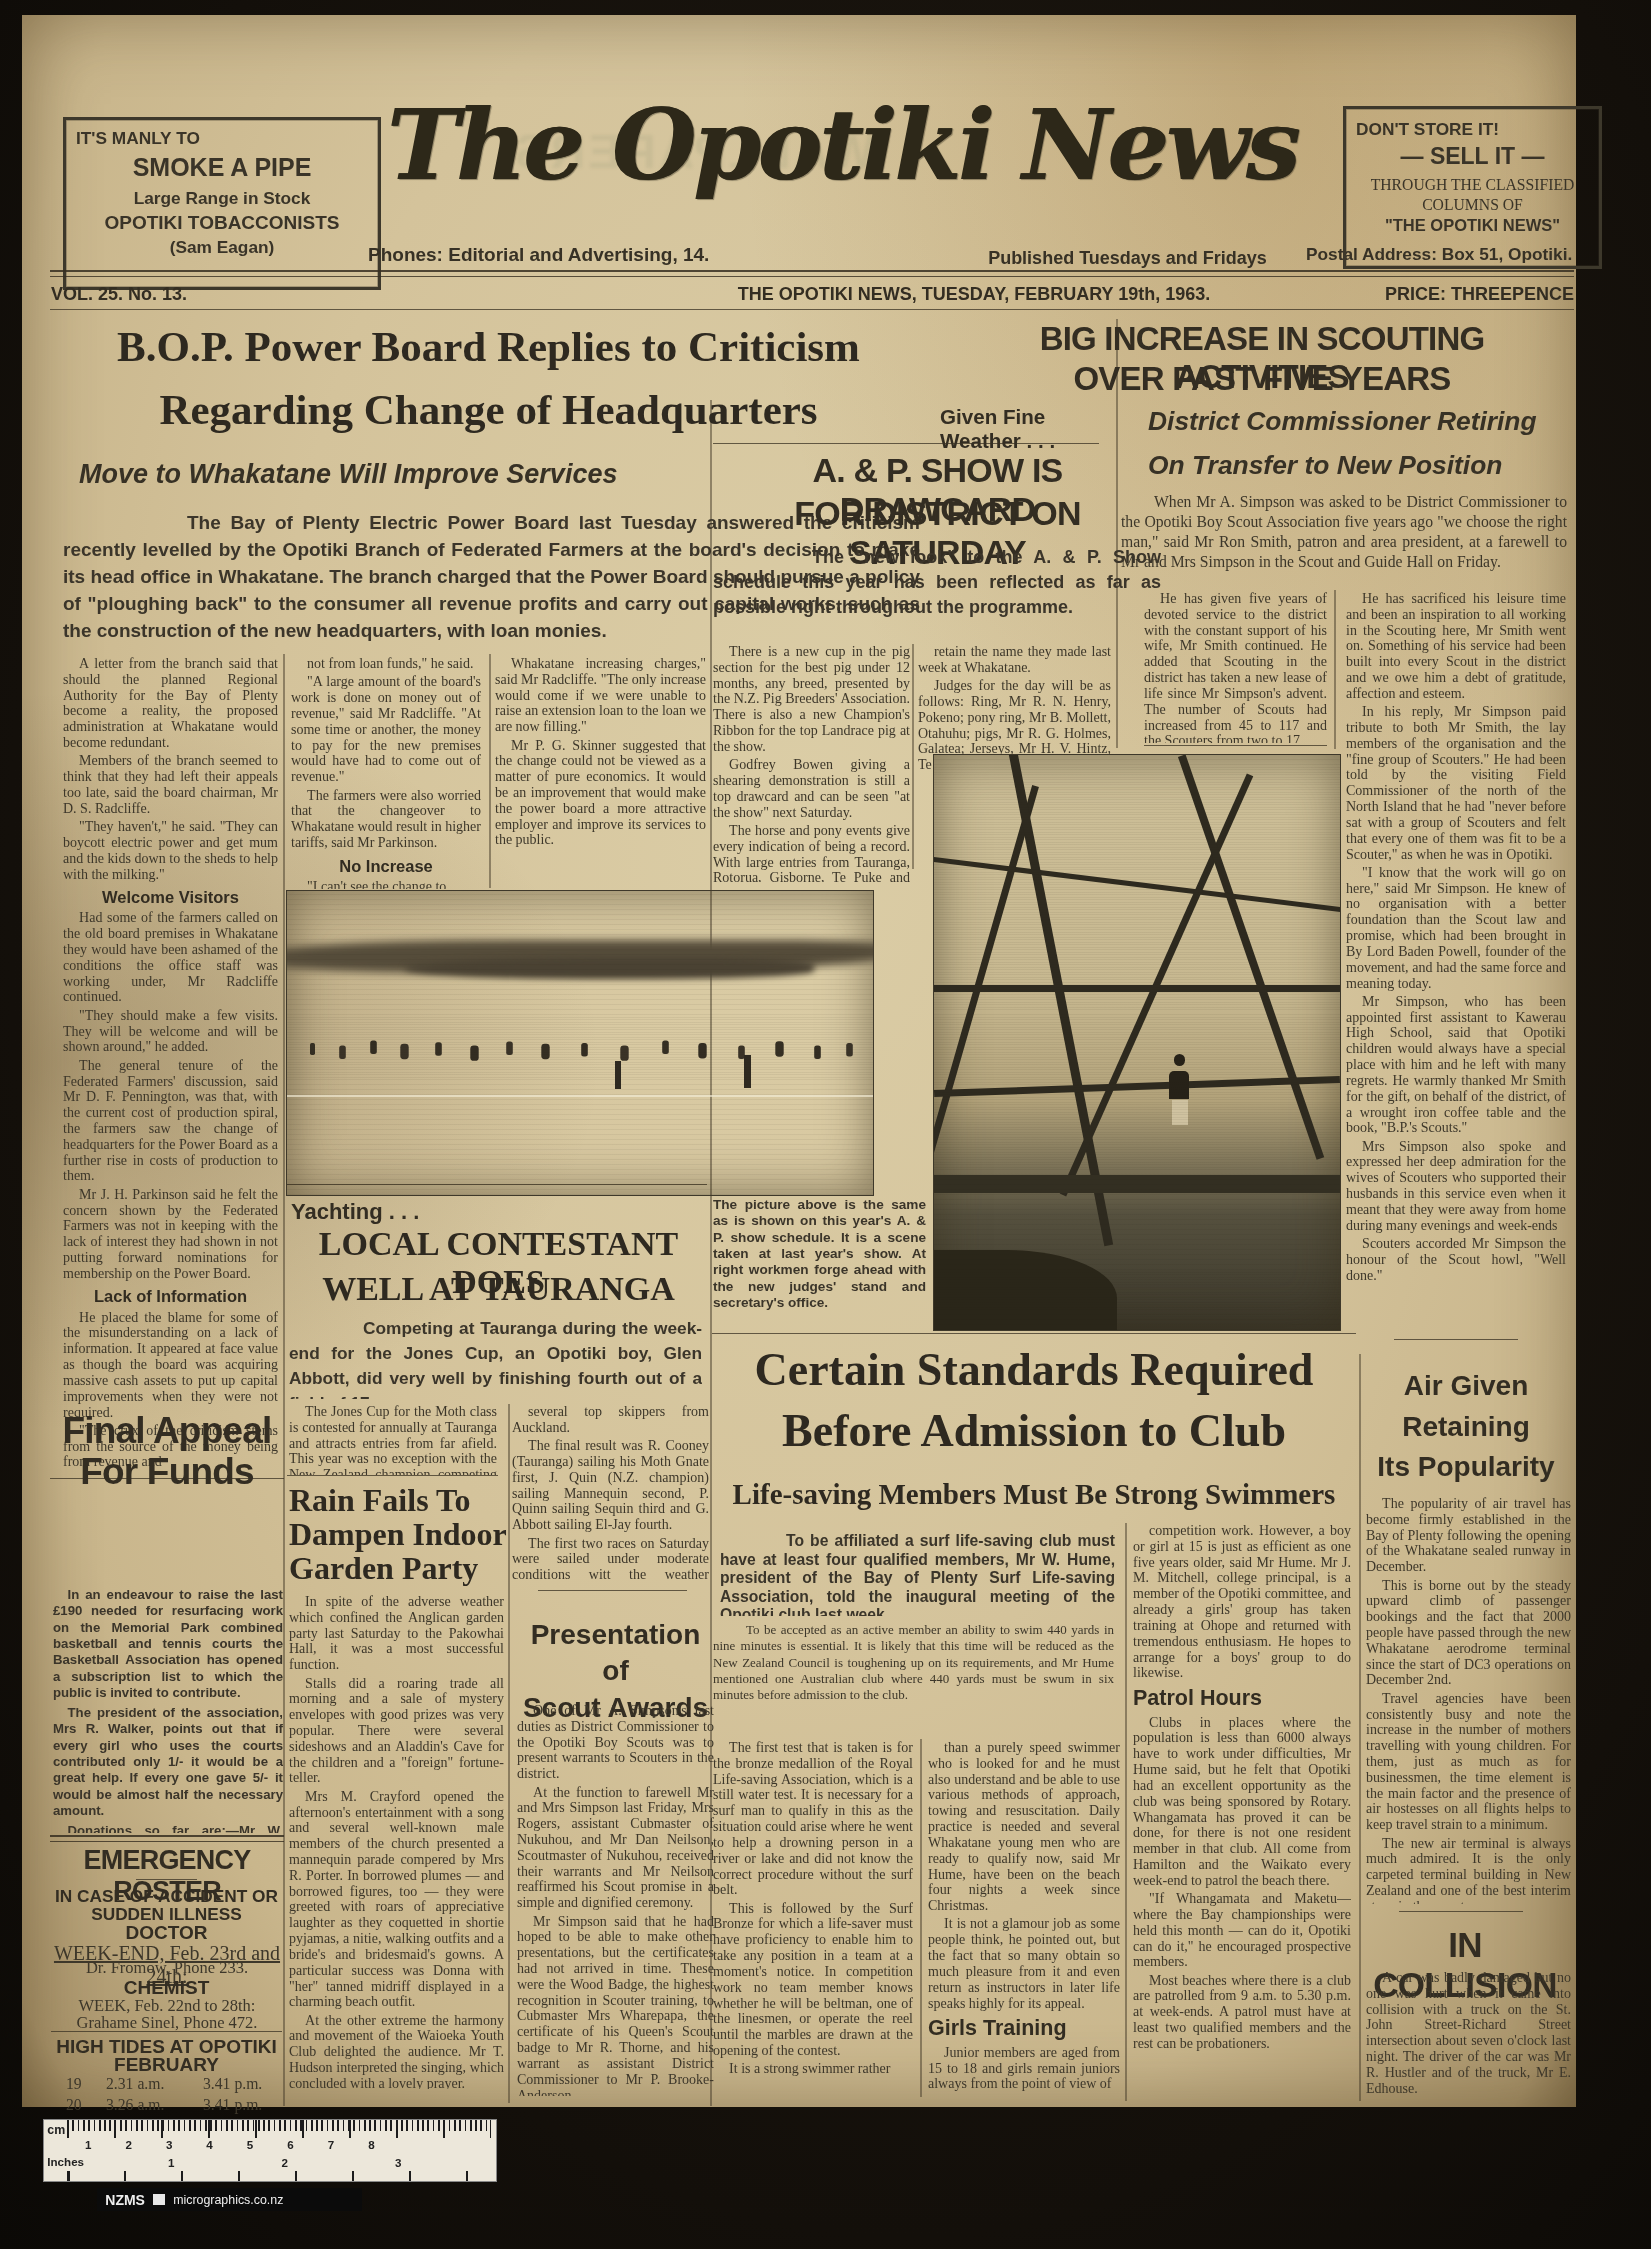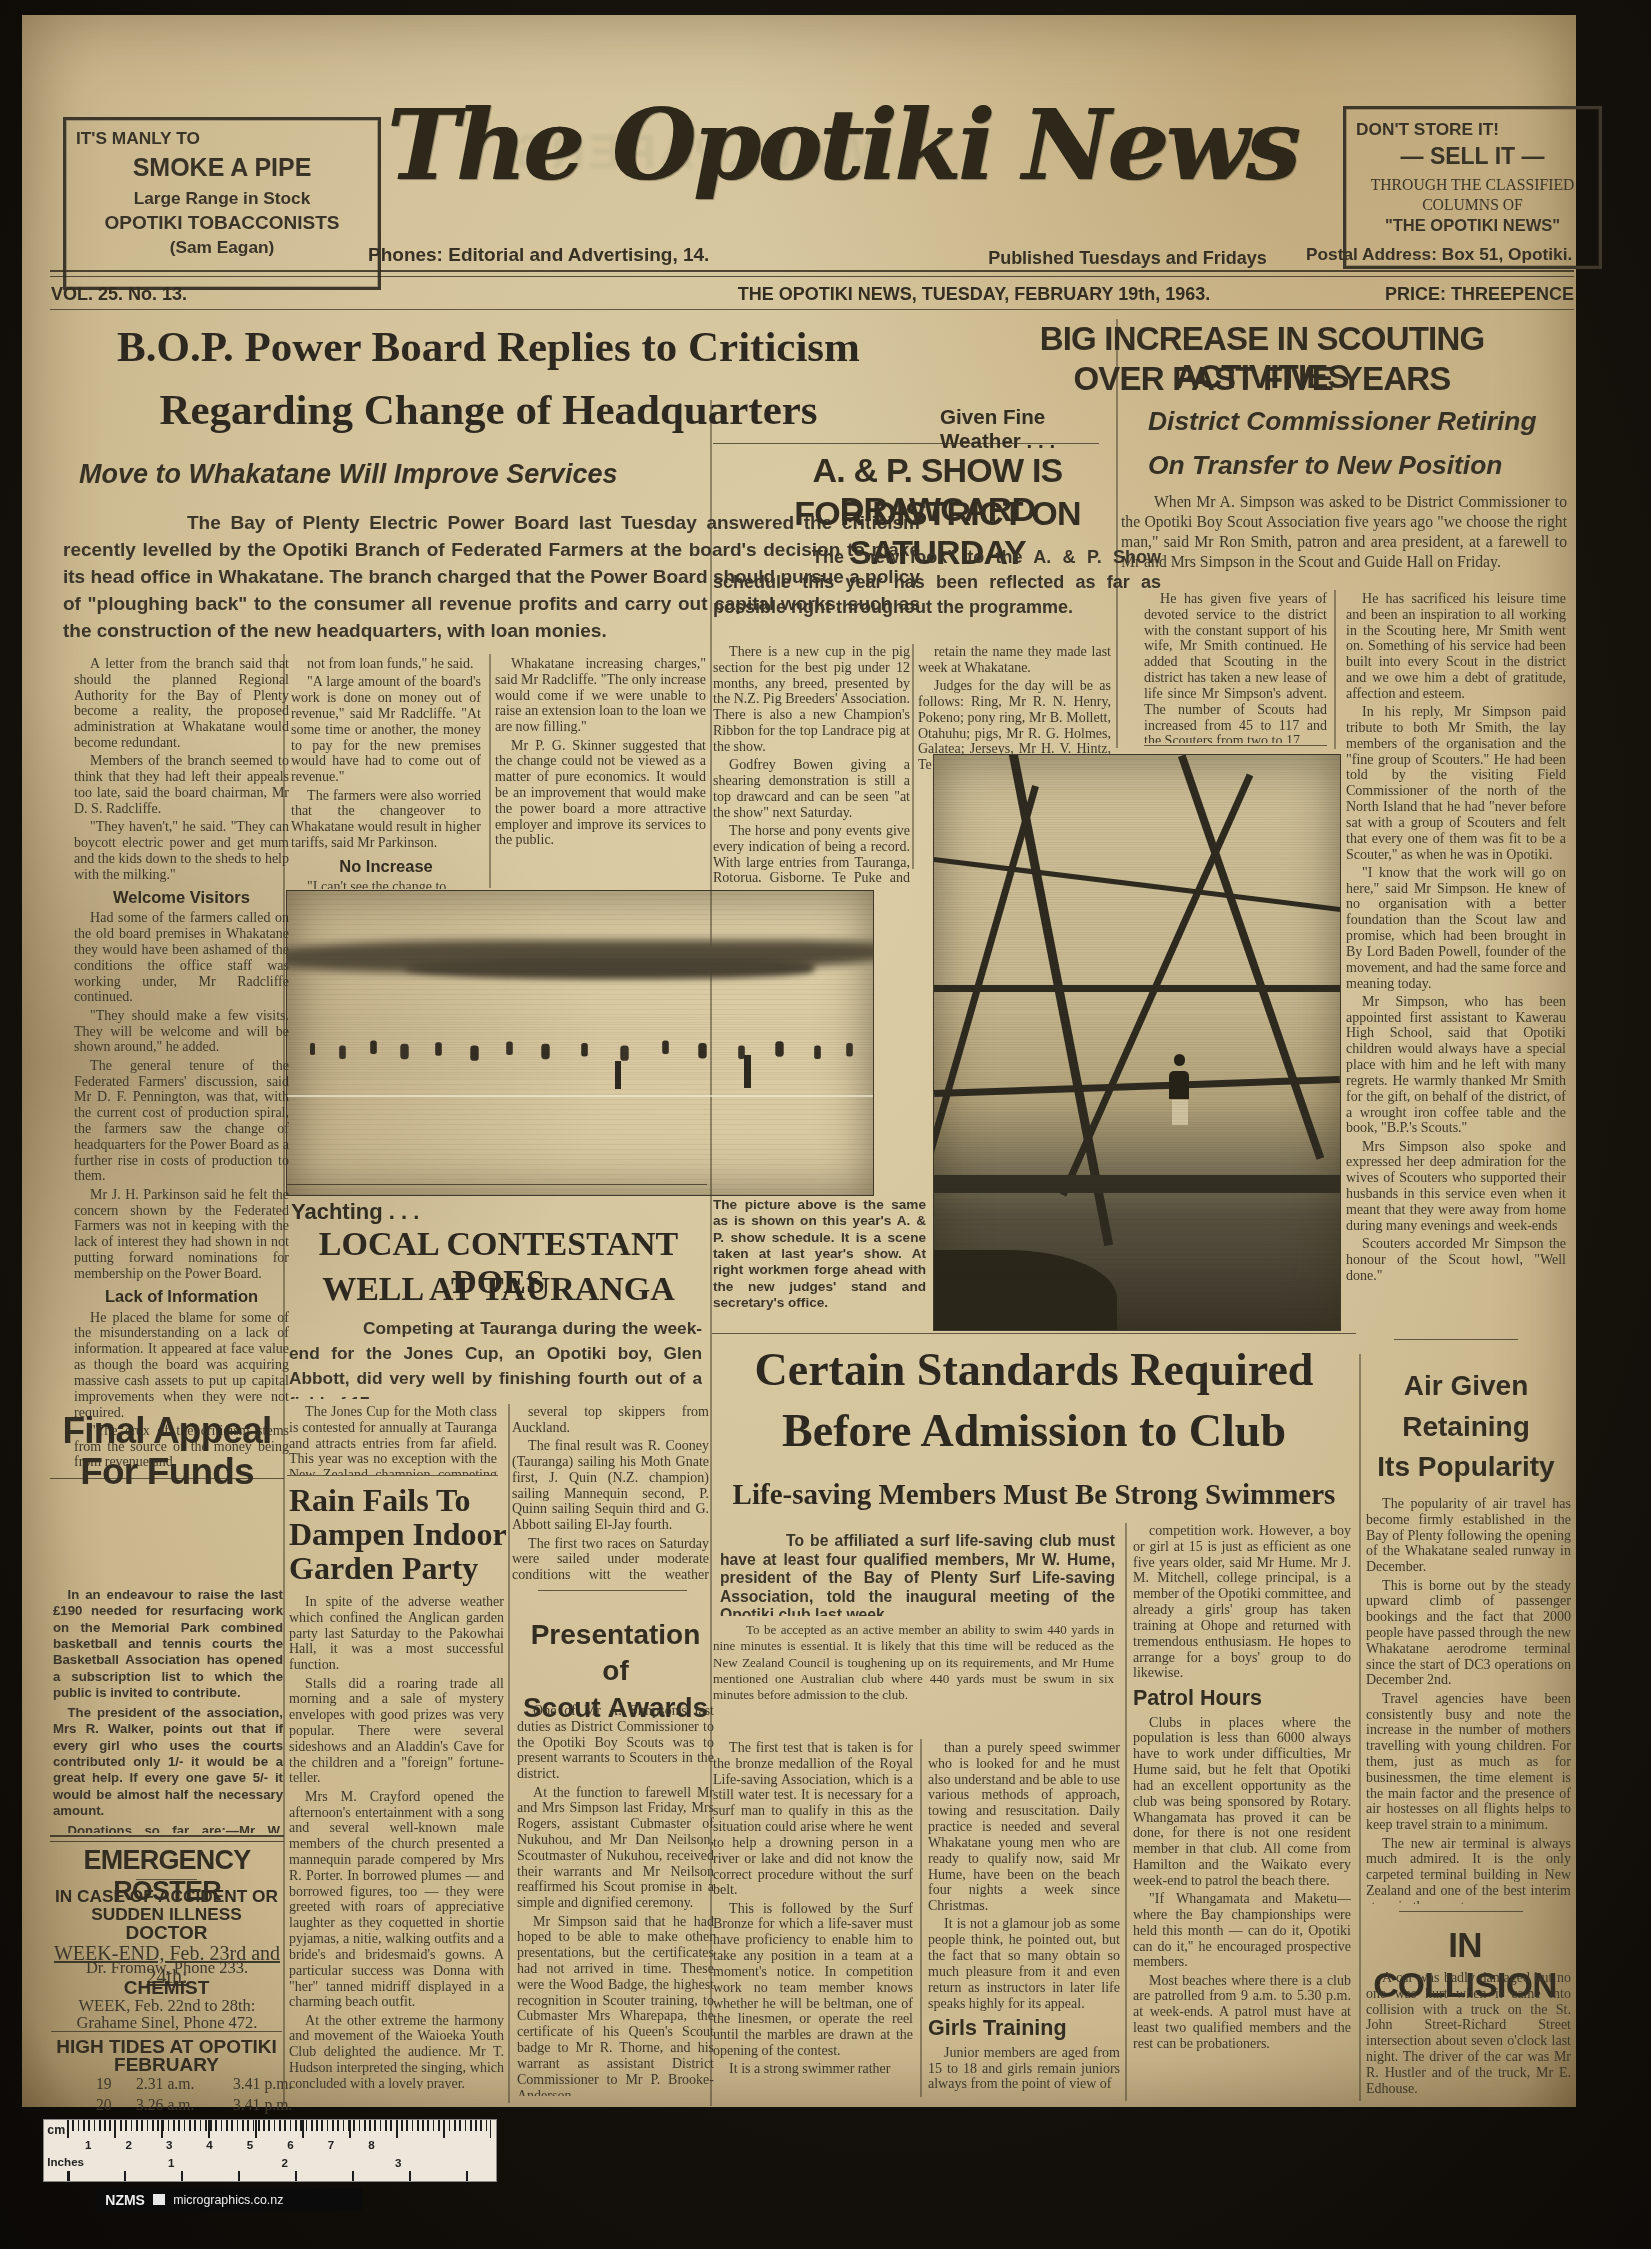--- a/index.html
+++ b/index.html
@@ -29,21 +29,21 @@
   .hr2{position:absolute;height:4.1px;border-top:2.5px solid rgba(55,47,33,.85);border-bottom:1.7px solid rgba(55,47,33,.8);}
   .adbox{position:absolute;border:3.3px solid #3d382b;box-shadow:inset 0 0 0 0.8px rgba(61,56,43,.4);color:#3a3428;
     font-family:"Liberation Sans","DejaVu Sans",sans-serif;font-weight:bold;}
   .photo{position:absolute;border:0.8px solid #3e382a;box-shadow:inset 0 0 50px rgba(50,40,20,.55);overflow:hidden;z-index:3;}
   .grain{position:absolute;inset:0;background:repeating-linear-gradient(0deg,rgba(30,25,15,.06) 0 0.8px,transparent 0.8px 2.5px);}
   .masthead{font-family:"DejaVu Serif","Liberation Serif",serif;font-weight:bold;font-style:italic;
     color:#2d2819;letter-spacing:-3.3px;text-shadow:0.8px 0 #2d2819,1.7px 0.8px 0.8px rgba(45,40,25,.4);}
   .ghost{position:absolute;transform:scaleX(-1);color:rgba(95,115,90,.10);filter:blur(1.7px);
     font:900 48px "Liberation Sans",sans-serif;letter-spacing:3.3px;z-index:1;}
   .z2{z-index:2;}
-  .tiderow{display:grid;grid-template-columns:40px 97px 79px;font:15.7px/1.0 "Liberation Serif",serif;color:#3d372a;margin-bottom:5px;margin-left:30px;}
+  .tiderow{display:grid;grid-template-columns:40px 97px 79px;font:15.7px/1.0 "Liberation Serif",serif;color:#3d372a;margin-bottom:5px;}
   .ruler{position:absolute;left:43px;top:2119px;width:452px;height:61px;background:#ece7da;border:1.7px solid #888;z-index:4;}
   .cmticks{position:absolute;left:23px;right:5px;top:0;height:10.7px;background:repeating-linear-gradient(90deg,#1c1c1c 0 1.7px,transparent 1.7px 5.3px);}
   .cmmajor{position:absolute;left:23px;right:5px;top:0;height:18px;background:repeating-linear-gradient(90deg,#1c1c1c 0 1.7px,transparent 1.7px 47px);}
   .cmnums{position:absolute;left:41px;right:0;top:18px;display:flex;gap:34px;font:700 11.6px "Liberation Sans",sans-serif;color:#222;}
   .innums{position:absolute;left:124px;right:0;bottom:11.6px;display:flex;gap:107px;font:700 11.6px "Liberation Sans",sans-serif;color:#222;}
   .inticks{position:absolute;left:23px;right:5px;bottom:0;height:10px;background:repeating-linear-gradient(90deg,#1c1c1c 0 2.5px,transparent 2.5px 57px);}
   .badge{position:absolute;left:97px;top:2188px;width:248px;height:23px;background:#0b0b0b;color:#eee;display:flex;align-items:center;gap:8.3px;
     font:700 12.4px "Liberation Sans",sans-serif;padding:0 8.3px;z-index:4;}
   .beam{position:absolute;background:#2e2a1f;}
 </style>
@@ -91,21 +91,21 @@
   <div class="vr" style="left:920px;top:1739px;height:358px;"></div>
   <div class="vr" style="left:508px;top:1404px;height:699px;"></div>
   <div class="vr" style="left:1359px;top:1354px;height:747px;"></div>
 
   <div class="abs hl c z2" style="left:50px;top:322px;width:877px;font-size:43px;">B.O.P. Power Board Replies to Criticism</div>
   <div class="abs hl c z2" style="left:50px;top:385px;width:877px;font-size:43px;">Regarding Change of Headquarters</div>
   <div class="abs gsub z2" style="left:79px;top:459px;width:710px;font-size:27px;">Move to Whakatane Will Improve Services</div>
   <div class="abs gcol z2" style="left:63px;top:510px;width:857px;height:139px;font-size:19px;line-height:1.42;">
     <p style="text-indent:124px;margin:0;">The Bay of Plenty Electric Power Board last Tuesday answered the criticism recently levelled by the Opotiki Branch of Federated Farmers at the board's decision to make its head office in Whakatane. The branch charged that the Power Board should pursue a policy of "ploughing back" to the consumer all revenue profits and carry out capital works, such as the construction of the new headquarters, with loan monies.</p>
   </div>
-  <div class="abs tcol z2" style="left:74px;top:656px;width:215px;height:822px;">
+  <div class="abs tcol z2" style="left:63px;top:656px;width:215px;height:822px;">
     <div>
         <p>A letter from the branch said that should the planned Regional Authority for the Bay of Plenty become a reality, the proposed administration at Whakatane would become redundant.</p>
         <p>Members of the branch seemed to think that they had left their appeals too late, said the board chairman, Mr D. S. Radcliffe.</p>
         <p>"They haven't," he said. "They can boycott electric power and get mum and the kids down to the sheds to help with the milking."</p>
       </div>
     <div class="chead">Welcome Visitors</div>
     <div>
         <p>Had some of the farmers called on the old board premises in Whakatane they would have been ashamed of the conditions the office staff was working under, Mr Radcliffe continued.</p>
         <p>"They should make a few visits. They will be welcome and will be shown around," he added.</p>
         <p>The general tenure of the Federated Farmers' discussion, said Mr D. F. Pennington, was that, with the current cost of production spiral, the farmers saw the change of headquarters for the Power Board as a further rise in costs of production to them.</p>

